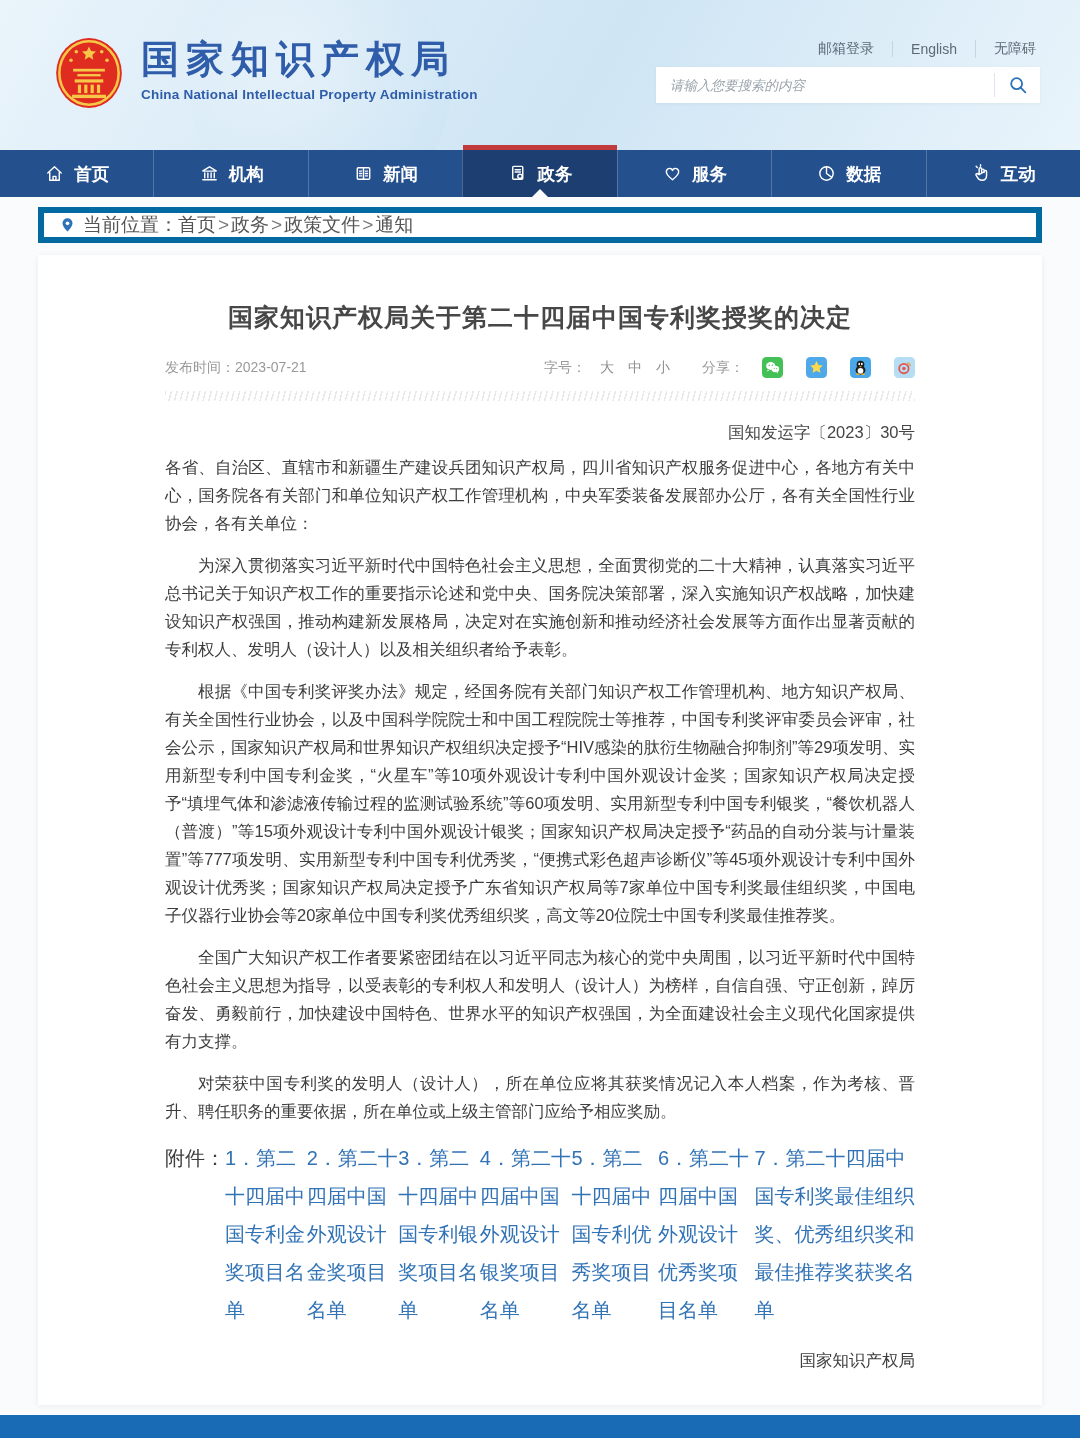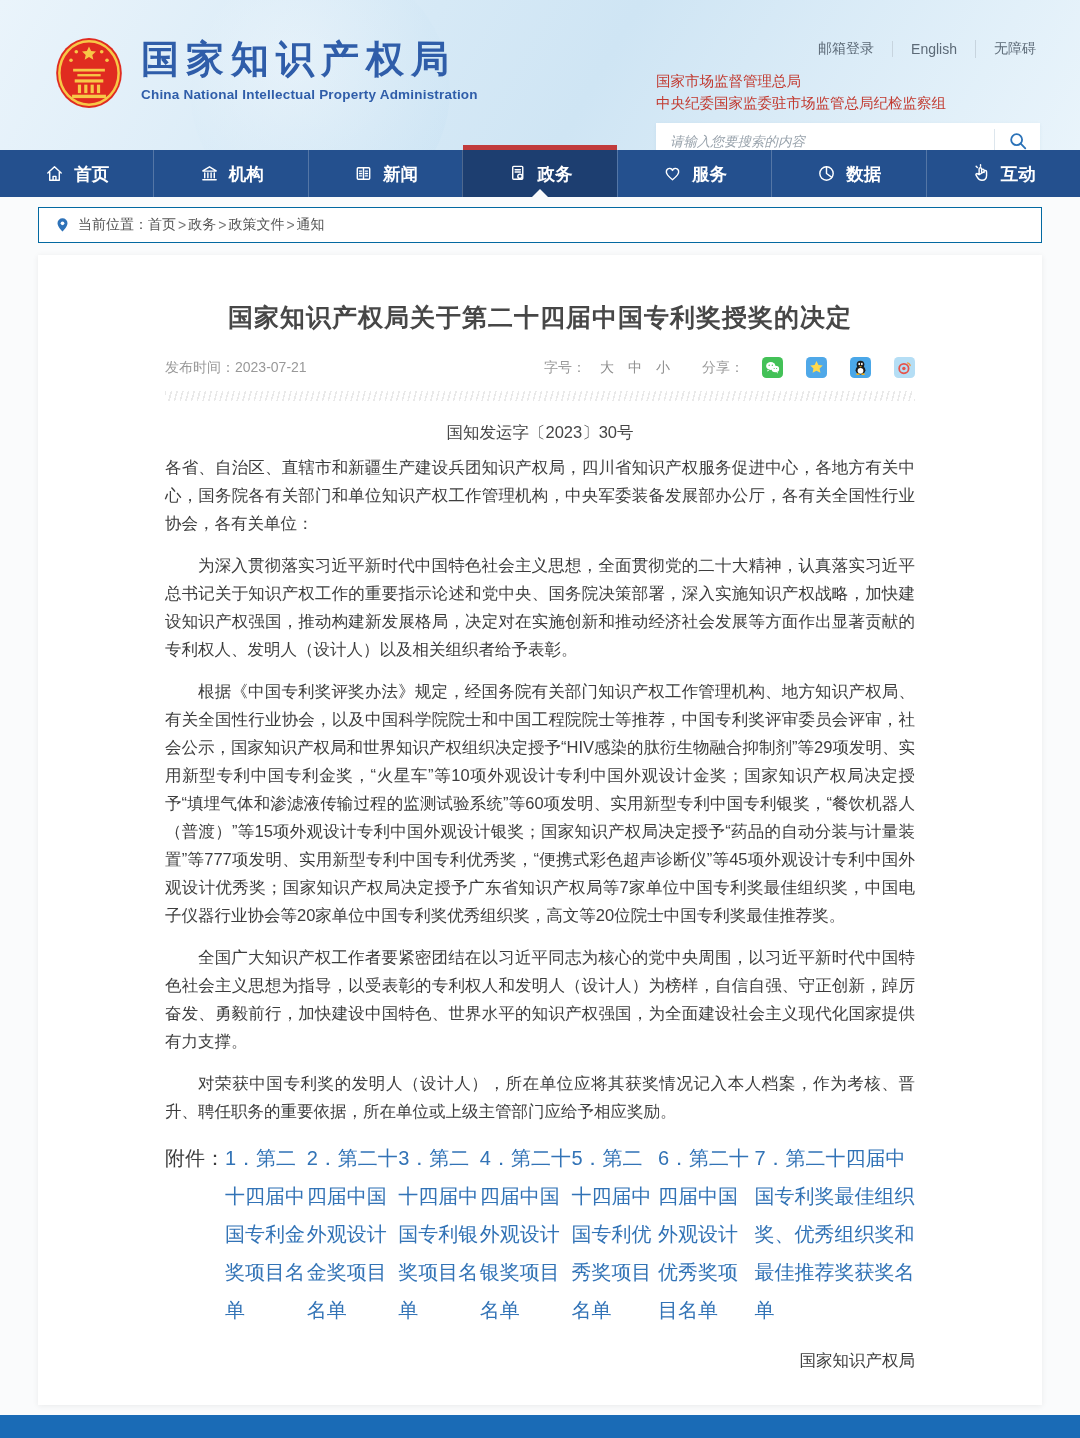--- a/index.html
+++ b/index.html
@@ -37,39 +37,39 @@
     color:#fff; font-size:17.5px; font-weight:bold; cursor:pointer; position:relative; }
   .nav-item + .nav-item { border-left:1px solid rgba(255,255,255,.22); }
   .nav-item.active { background:#1d3e70; }
   .nav-item.active::before { content:""; position:absolute; left:0; right:0; top:-5px; height:5px; background:#c13b3c; }
   .nav-item.active::after { content:""; position:absolute; bottom:0; left:50%; margin-left:-8px;
     border-left:8px solid transparent; border-right:8px solid transparent; border-bottom:8px solid #fafbfc; }
   .nav-icon { width:21px; height:21px; }
   .nav-icon svg { stroke:#fff; fill:none; stroke-width:1.5; stroke-linecap:round; stroke-linejoin:round; }
 
   
-  .breadcrumb-bar { margin:10px 38px 0; height:36px; background:#fff; border:1px solid #0369a1;
-    display:flex; align-items:center; padding:0 16px; font-size:14px; color:#555; }
+  .breadcrumb-bar { margin:10px 38px 0; height:36px; background:#fff; border:6px solid #0369a1;
+    display:flex; align-items:center; padding:0 16px; font-size:19px; color:#555; }
   .breadcrumb-bar .pin { width:15px; height:18px; margin-right:8px; }
   .bc-seg { cursor:pointer; }
   .bc-sep { margin:0 2px; color:#777; }
 
   
   .article-card { margin:12px 38px 0; background:#fff; box-shadow:0 1px 6px rgba(0,0,0,.07);
     padding:46px 127px 24px; min-height:1120px; }
   .article-title { text-align:center; font-size:25px; font-weight:bold; color:#474747; letter-spacing:1px; }
   .article-meta { margin-top:23px; display:flex; justify-content:space-between; align-items:center;
     font-size:14px; color:#999; }
   .meta-right { display:flex; align-items:center; gap:14px; }
   .fs-opt { cursor:pointer; color:#8d8d8d; }
   .share-icons { display:flex; align-items:center; gap:23px; margin-left:4px; }
   .share-icons span { width:21px; height:21px; display:inline-block; cursor:pointer; }
   .divider-stripes { margin-top:13px; height:10px;
     background:repeating-linear-gradient(105deg,#e9e9e9 0 1.5px,transparent 1.5px 5.5px); }
-  .doc-number { margin-top:21px; text-align:center; font-size:16.5px; color:#454545; }
+  .doc-number { margin-top:21px; text-align:right; font-size:16.5px; color:#454545; }
   .article-body { margin-top:9px; font-size:16.5px; color:#3d3d3d; line-height:28px; text-align:justify; }
   .article-body p { margin-bottom:14px; }
   .article-body p.indent { text-indent:2em; }
   .attachments { display:flex; font-size:20px; line-height:38px; margin-top:4px; }
   .attachments .att-label { color:#3d3d3d; white-space:nowrap; }
   .att-list { display:flex; }
   .att-list a { color:#3273b6; text-decoration:none; cursor:pointer; }
   .signature-block { margin-top:10px; text-align:right; font-size:16.5px; color:#3d3d3d; line-height:42px; }
 
   
@@ -104,24 +104,20 @@
       <div class="agency-en">China National Intellectual Property Administration</div>
     </div>
   </div>
 
   <div class="header-right">
     <div class="top-links">
       <span class="tl">邮箱登录</span>
       <span class="tl">English</span>
       <span class="tl">无障碍</span>
     </div>
-    <div class="dept-links">
-      <div>国家市场监督管理总局</div>
-      <div>中央纪委国家监委驻市场监管总局纪检监察组</div>
-    </div>
     <div class="search-bar">
       <input type="text" placeholder="请输入您要搜索的内容" style="">
       <div class="search-btn">
         <svg width="20" height="20" viewBox="0 0 22 22">
           <circle cx="9.5" cy="9.5" r="6" fill="none" stroke="#2b72b8" stroke-width="2"></circle>
           <line x1="14" y1="14" x2="19" y2="19" stroke="#2b72b8" stroke-width="2" stroke-linecap="round"></line>
         </svg>
       </div>
     </div>
   </div>

